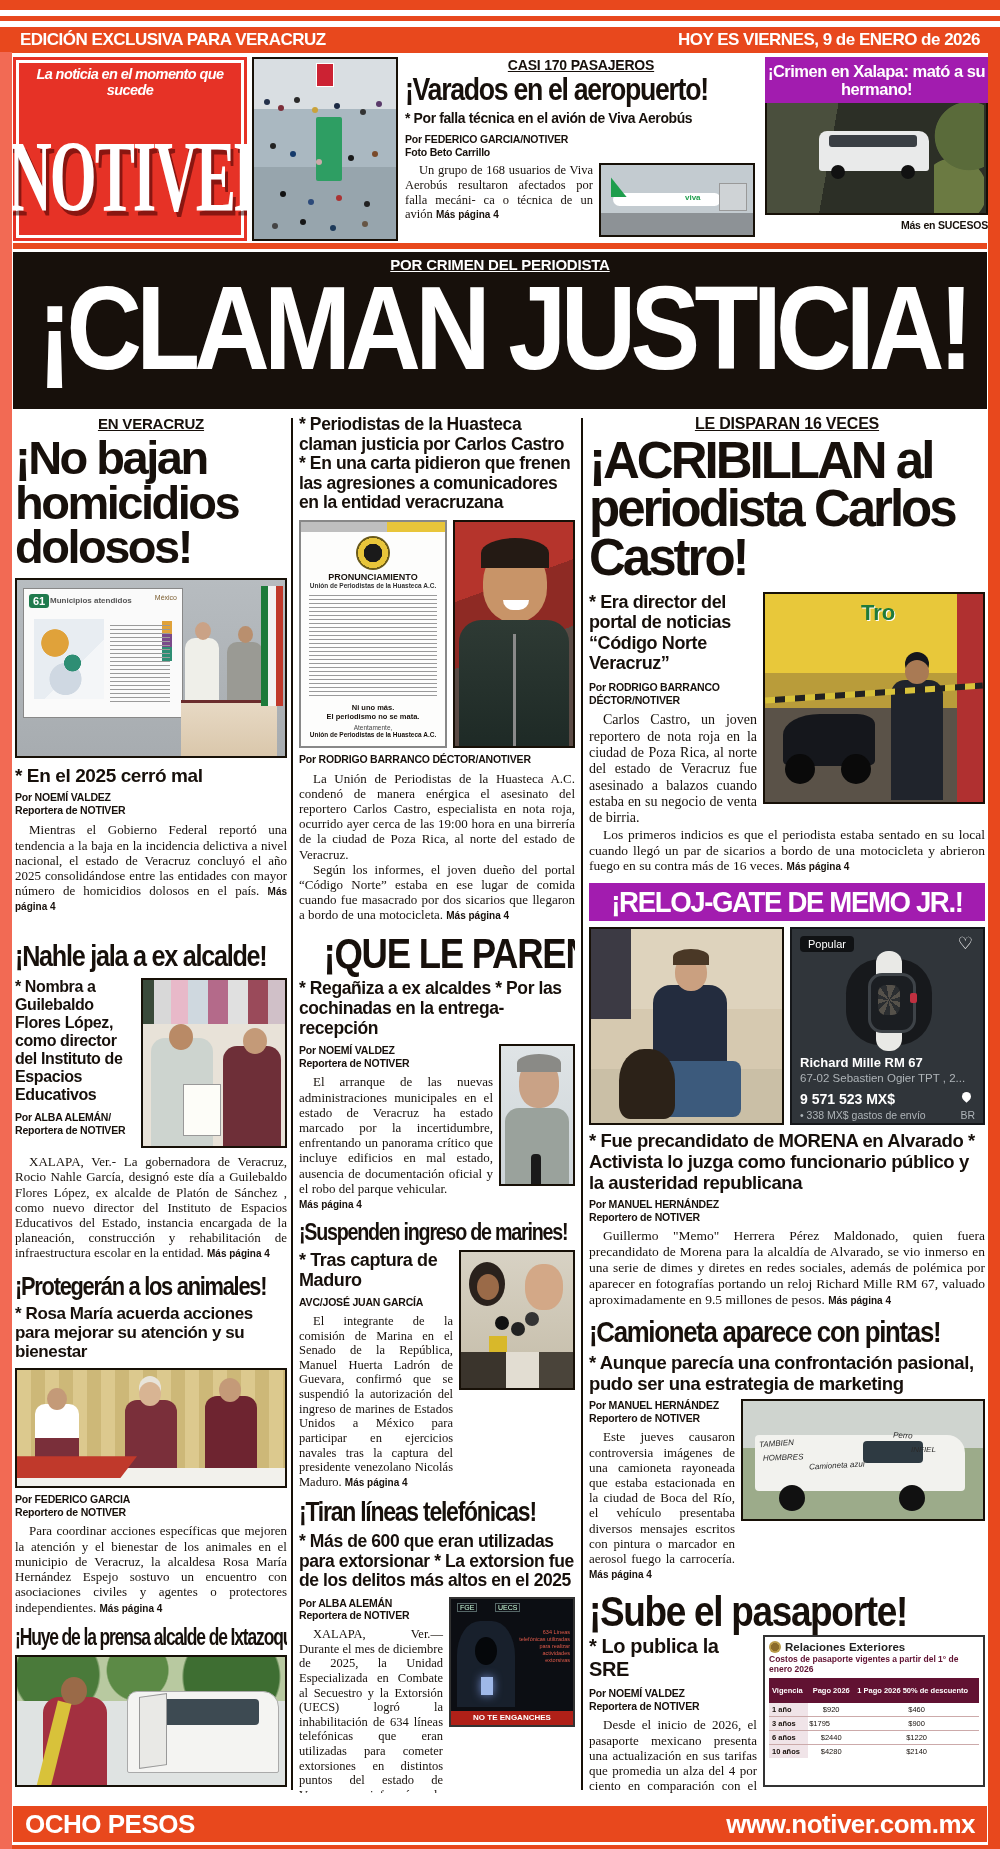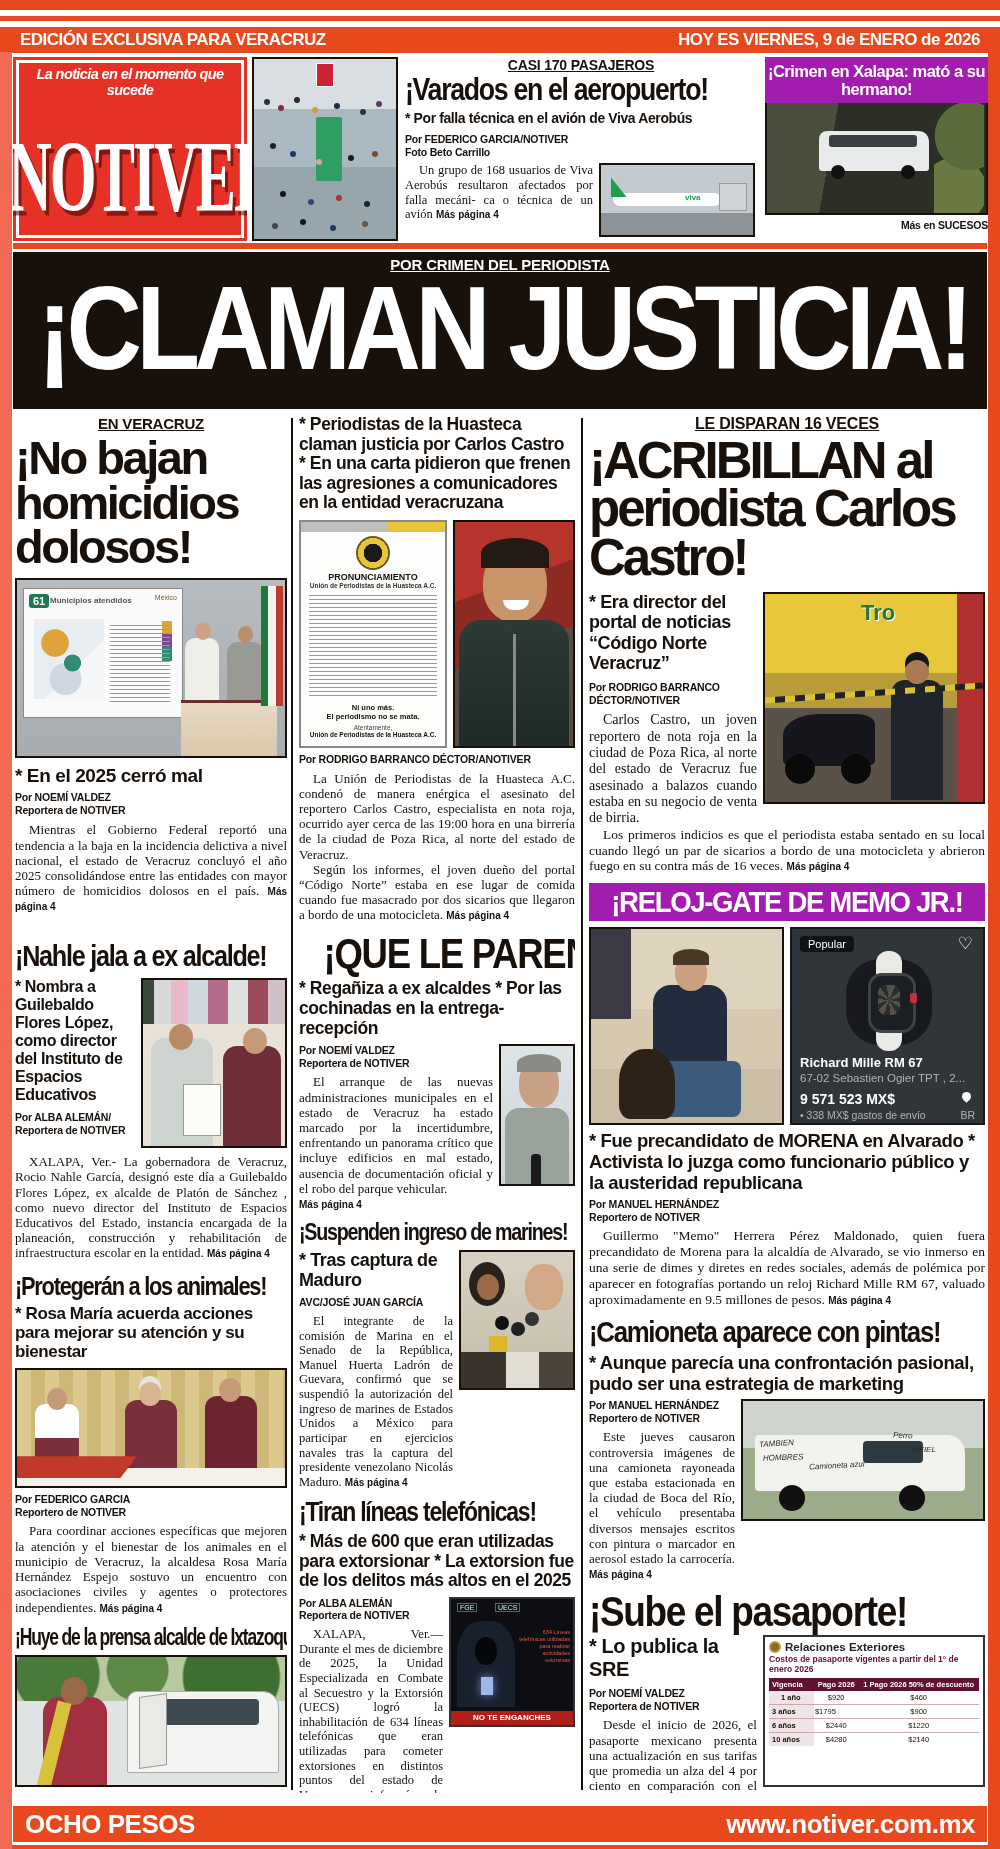--- a/index.html
+++ b/index.html
@@ -353,21 +353,21 @@
   <div class="bt" style="margin-top:5px;font-size:13.5px"><span>Guillermo "Memo" Herrera Pérez Maldonado, quien fuera precandidato de Morena para la alcaldía de Alvarado, se vio inmerso en una serie de dimes y diretes en redes sociales, además de polémica por aparecer en fotografías portando un reloj Richard Mille RM 67, valuado aproximadamente en 9.5 millones de pesos.</span> <b class="more">Más página 4</b></div>
 
   <div class="hl" style="font-size:30px;margin-top:11px"><span class="sq" style="transform:scaleX(.86)">¡Camioneta aparece con pintas!</span></div>
   <div class="sh" style="font-size:18.5px;margin-top:6px">* Aunque parecía una confrontación pasional, pudo ser una estrategia de marketing</div>
   <div class="row" style="margin-top:5px">
     <div style="width:146px">
       <div class="by">
         <div>Por MANUEL HERNÁNDEZ</div>
         <div>Reportero de NOTIVER</div>
       </div>
-      <div class="bt" style="margin-top:5px;font-size:13px"><span>Este jueves causaron controversia imágenes de una camioneta rayoneada que estaba estacionada en la ciudad de Boca del Río, el vehículo presentaba diversos mensajes escritos con pintura o marcador en aerosol estado la carrocería.</span> <b class="more">Más página 4</b></div>
+      <div class="bt" style="margin-top:5px;font-size:13px"><span>Este jueves causaron controversia imágenes de una camioneta rayoneada que estaba estacionada en la ciudad de Boca del Río, el vehículo presentaba diversos mensajes escritos con pintura o marcador en aerosol fuego la carrocería.</span> <b class="more">Más página 4</b></div>
     </div>
     <div class="fig" style="flex:1;height:122px;background:linear-gradient(#cfd4cf 0 40%,#9cab8a 40%)">
       <div style="position:absolute;left:12px;top:34px;width:210px;height:56px;background:#f2f2ee;border-radius:4px 18px 4px 4px"></div>
       <div style="position:absolute;left:120px;top:40px;width:60px;height:22px;background:#2e3a42;border-radius:4px"></div>
       <div style="position:absolute;left:36px;top:84px;width:26px;height:26px;border-radius:50%;background:#111;box-shadow:120px 0 0 #111"></div>
       <span style="position:absolute;left:16px;top:38px;font-size:8px;font-style:italic;color:#2a2a2a;transform:rotate(-4deg)">TAMBIEN</span>
       <span style="position:absolute;left:20px;top:52px;font-size:8px;font-style:italic;color:#2a2a2a;transform:rotate(-2deg)">HOMBRES</span>
       <span style="position:absolute;left:150px;top:30px;font-size:8px;font-style:italic;color:#2a2a2a;transform:rotate(3deg)">Perro</span>
       <span style="position:absolute;left:168px;top:44px;font-size:8px;font-style:italic;color:#2a2a2a">INFIEL</span>
       <span style="position:absolute;left:66px;top:60px;font-size:8px;font-style:italic;color:#2a2a2a;transform:rotate(-3deg)">Camioneta azul</span>
@@ -388,24 +388,24 @@
       <div style="display:flex;align-items:center;gap:4px">
         <span style="width:12px;height:12px;border-radius:50%;background:radial-gradient(circle,#8a6a2a 0 45%,#b89a4a 46%);display:inline-block"></span>
         <span style="font-weight:700;font-size:11.5px;color:#222">Relaciones Exteriores</span>
       </div>
       <div style="font-weight:700;font-size:8.5px;color:#611232;margin-top:2px;line-height:1.15">Costos de pasaporte vigentes a partir del 1° de enero 2026</div>
       <table style="width:100%;border-collapse:collapse;margin-top:3px;font-size:7.5px">
         <tbody>
             <tr style="background:#611232;color:#fff;font-weight:700">
           <td style="padding:2px 3px">Vigencia</td>
           <td style="padding:2px 3px;text-align:center">Pago 2026</td>
-          <td style="padding:2px 3px;text-align:center">1 Pago 2026 50% de descuento</td>
+          <td style="padding:8px 3px;text-align:left">1 Pago 2026 50% de descuento</td>
         </tr>
         <tr style="border-bottom:1px solid #caa">
-          <td style="padding:2px 12px;font-weight:700;background:#f0e4e8">1 año</td>
+          <td style="padding:2px 3px;font-weight:700;background:#f0e4e8">1 año</td>
           <td style="text-align:center">$920</td>
           <td style="text-align:center">$460</td>
         </tr>
         <tr style="border-bottom:1px solid #caa">
           <td style="padding:2px 3px;font-weight:700;background:#f0e4e8">3 años</td>
           <td style="">$1795</td>
           <td style="text-align:center">$900</td>
         </tr>
         <tr style="border-bottom:1px solid #caa">
           <td style="padding:2px 3px;font-weight:700;background:#f0e4e8">6 años</td>

